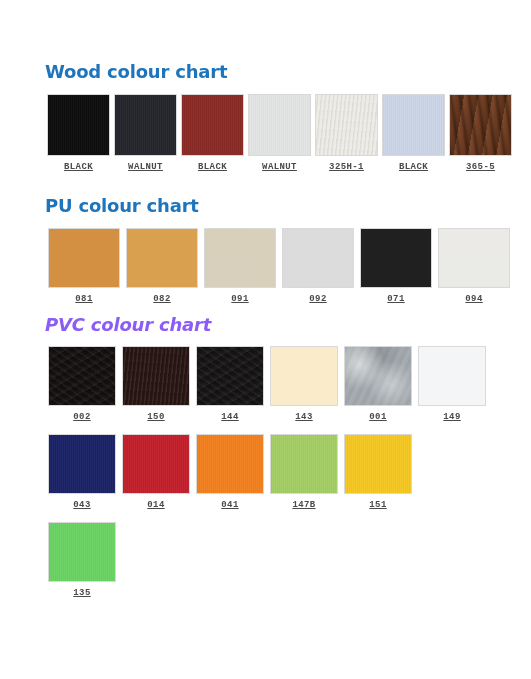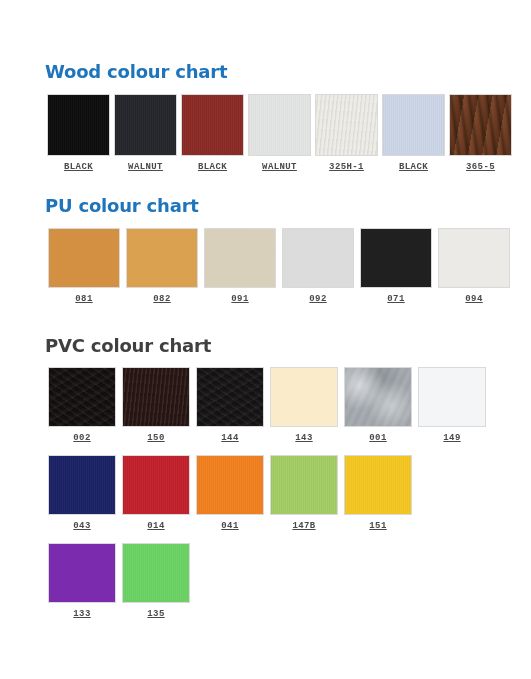--- a/index.html
+++ b/index.html
@@ -55,21 +55,21 @@
   }
 
   
   .wood .swatch-cell { width: 67px; }
   .wood .swatch { width: 63px; height: 62px; }
   .wood { margin-bottom: 24px; }
 
   
   .pu .swatch-cell { width: 78px; }
   .pu .swatch { width: 72px; height: 60px; }
-  .pu { margin-bottom: 32px; }
+  .pu { margin-bottom: 11px; }
 
   
   .pvc .swatch-cell { width: 74px; align-items: center; }
   .pvc .swatch { width: 68px; height: 60px; }
   .pvc .swatch-row { margin-bottom: 12px; }
 
   
   .tex-grain::after {
     content: "";
     position: absolute;
@@ -214,21 +214,21 @@
             <div class="swatch tex-leather" style="background: rgb(27, 27, 27);"></div>
             <div class="swatch-label">071</div>
           </div>
           <div class="swatch-cell">
             <div class="swatch tex-leather" style="background: rgb(240, 239, 236);"></div>
             <div class="swatch-label">094</div>
           </div>
         </div>
       </div>
       <div class="section pvc">
-        <div class="section-title" style="color: #404040;">PVC colour chart</div>
+        <div class="section-title" style="color: #8b5cf6; font-style: italic;">PVC colour chart</div>
         <div class="swatch-row">
           <div class="swatch-cell">
             <div class="swatch tex-crackle" style="background: rgb(20, 15, 15);"></div>
             <div class="swatch-label">002</div>
           </div>
           <div class="swatch-cell">
             <div class="swatch tex-grain" style="background: rgb(39, 21, 18);"></div>
             <div class="swatch-label">150</div>
           </div>
           <div class="swatch-cell">
@@ -264,24 +264,20 @@
           <div class="swatch-cell">
             <div class="swatch tex-fine" style="background: rgb(163, 205, 101);"></div>
             <div class="swatch-label">147B</div>
           </div>
           <div class="swatch-cell">
             <div class="swatch tex-fine" style="background: rgb(244, 199, 32);"></div>
             <div class="swatch-label">151</div>
           </div>
         </div>
         <div class="swatch-row">
-          <div class="swatch-cell">
-            <div class="swatch tex-leather" style="background: rgb(123, 39, 176);"></div>
-            <div class="swatch-label">133</div>
-          </div>
           <div class="swatch-cell">
             <div class="swatch tex-fine" style="background: rgb(106, 211, 99);"></div>
             <div class="swatch-label">135</div>
           </div>
         </div>
       </div>
     </div>
 </div>
 
 </body></html>

